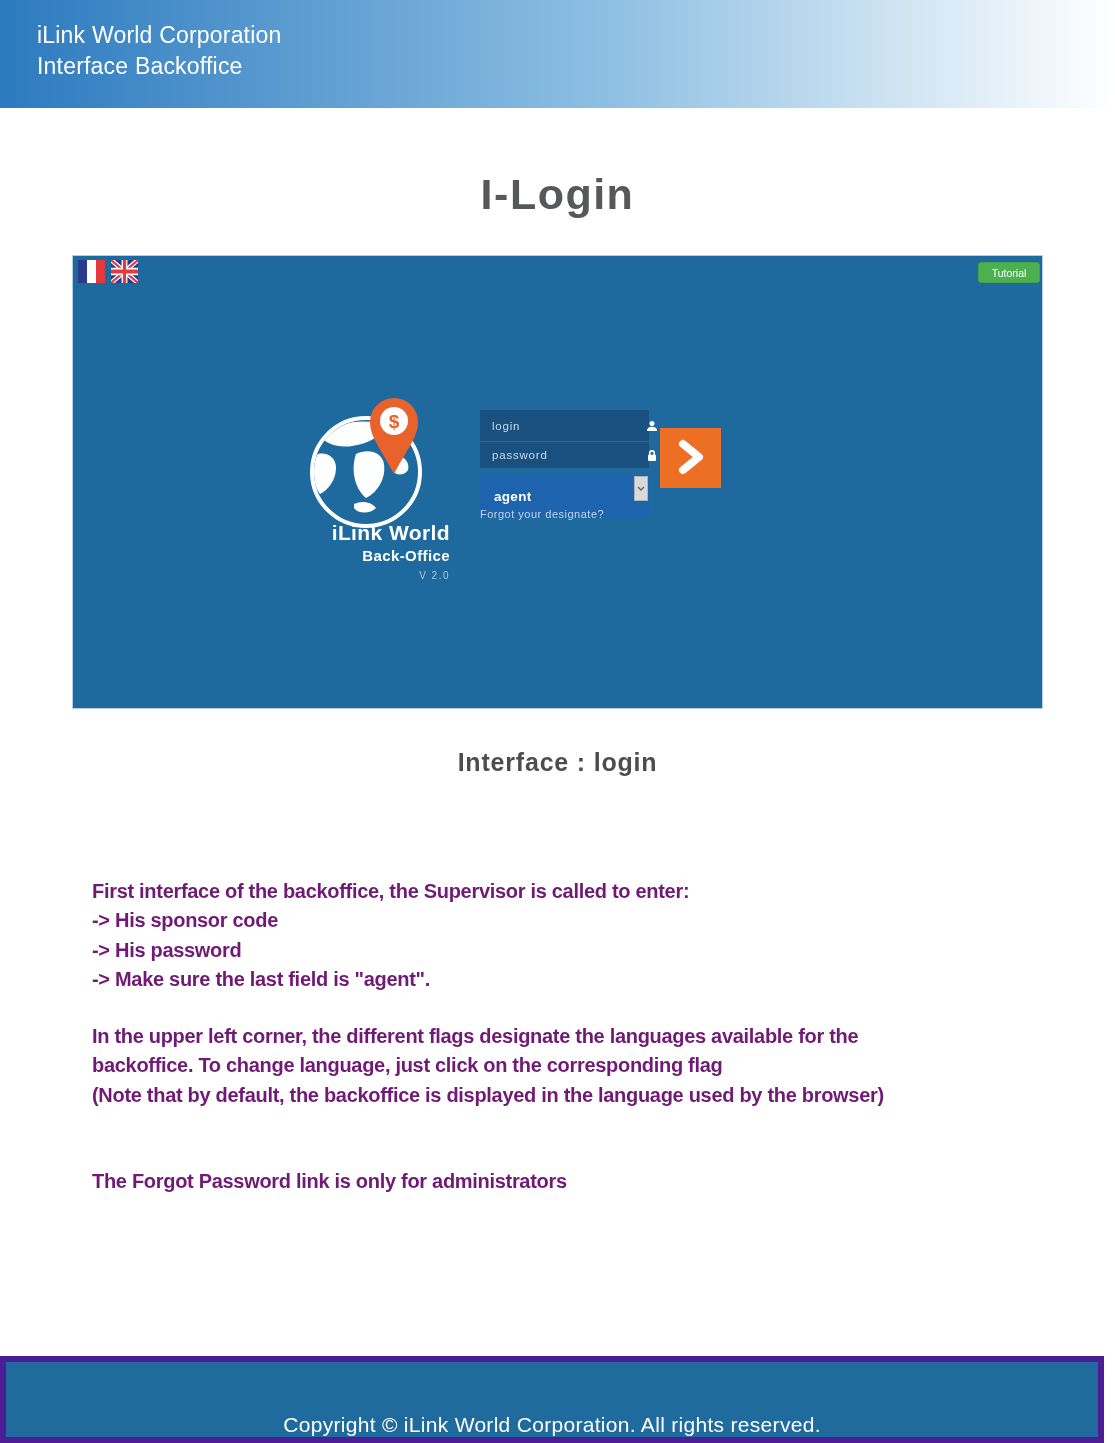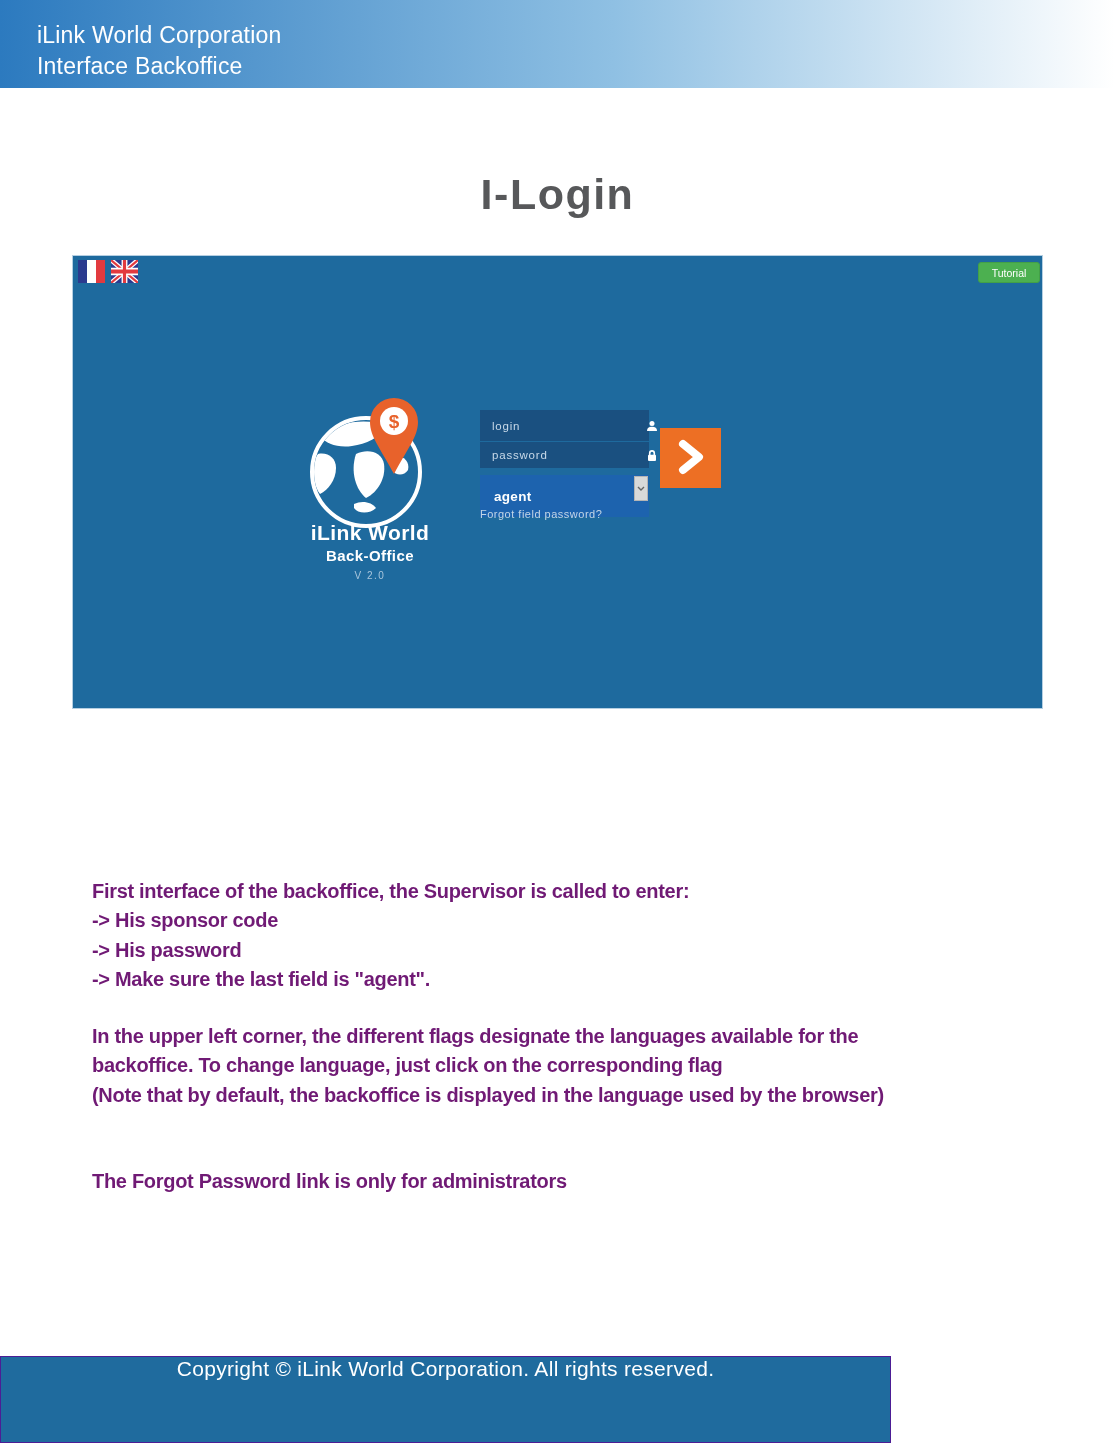--- a/index.html
+++ b/index.html
@@ -3,21 +3,21 @@
 <meta charset="utf-8">
 <title>iLink World Corporation - Tutorial Backoffice</title>
 <style>
   * { margin:0; padding:0; box-sizing:border-box; }
   html,body { background:#fff; }
   body { font-family:"Liberation Sans", sans-serif; }
   .page { position:relative; width:1115px; height:1443px; background:#fff; overflow:hidden; }
 
   
   .topbar {
-    position:absolute; left:0; top:0; width:1115px; height:88px;
+    position:absolute; left:0; top:0; width:1115px; height:108px;
     background:linear-gradient(90deg,
       var(--header-gradient-start,#2c7abf) 0%,
       #8fc0e3 55%,
       var(--header-gradient-end,#ffffff) 100%);
     color:#fff; padding:20px 0 0 37px;
   }
   .topbar div { font-size:23px; line-height:31px; letter-spacing:.2px; font-weight:400; }
 
   
   .doc-title {
@@ -40,21 +40,21 @@
   .flag { display:block; width:27px; height:23px; cursor:pointer; }
   .flag svg { display:block; width:100%; height:100%; }
 
   .tutorial-btn {
     position:absolute; left:905px; top:6px; width:62px; height:21px;
     background:var(--tutorial-green,#4cb050); border:1px solid #43a047; border-radius:3px;
     color:#fff; font-size:10.5px; font-family:"Liberation Sans",sans-serif; cursor:pointer;
   }
 
   .logo-svg { position:absolute; left:227px; top:140px; width:140px; height:133px; }
-  .brand-block { position:absolute; left:217px; top:265px; width:160px; text-align:center; color:#fff; }
+  .brand-block { position:absolute; left:217px; top:265px; width:160px; text-align:right; color:#fff; }
   .brand-main { font-size:21px; font-weight:700; letter-spacing:.4px; }
   .brand-sub  { font-size:15px; font-weight:700; margin-top:2px; letter-spacing:.4px; }
   .brand-ver  { font-size:10px; margin-top:6px; color:#a9c6dc; letter-spacing:1.5px; }
 
   .field {
     position:absolute; left:407px; width:169px;
     background:var(--field-blue,#1a5080); display:flex; align-items:center;
   }
   .f-login    { top:154px; height:31px; }
   .f-password { top:186px; height:26px; }
@@ -87,23 +87,23 @@
     position:absolute; left:92px; white-space:pre-line;
     font-size:20px; font-weight:700; color:#701a75;
     letter-spacing:-.3px; line-height:29.4px;
   }
   .p1 { top:877px; }
   .p2 { top:1022px; }
   .p3 { top:1167px; }
 
   
   .footer {
-    position:absolute; left:0; top:1356px; width:891px; height:87px;
-    background:var(--footer-blue,#1f6b9e); border:1px solid #4c1d95;
-    display:flex; align-items:flex-start; justify-content:center;
+    position:absolute; left:0; top:1356px; width:1104px; height:87px;
+    background:var(--footer-blue,#1f6b9e); border:6px solid #4c1d95;
+    display:flex; align-items:flex-end; justify-content:center;
   }
   .footer div { color:#fff; font-size:21px; letter-spacing:.3px; font-weight:400; }
 </style>
 </head>
 <body>
 
 <div class="page">
 
   <header class="topbar">
     <div>iLink World Corporation</div>
@@ -184,31 +184,32 @@
 
     <div class="field f-role">
       <span class="role-label">agent</span>
       <span class="caret-box">
         <svg width="8" height="5" viewBox="0 0 8 5">
           <polyline points="1,1 4,4 7,1" fill="none" stroke="#666" stroke-width="1.4"></polyline>
         </svg>
       </span>
     </div>
 
-    <a class="forgot">Forgot field password?</a>
+    <a class="forgot">Forgot your designate?</a>
 
     <button class="go-btn">
       <span>
         <svg width="34" height="36" viewBox="0 0 34 36">
           <polyline points="9,5 25,18 9,31" fill="none" stroke="#fff" stroke-width="8" stroke-linecap="round" stroke-linejoin="round"></polyline>
         </svg>
       </span>
     </button>
   </div>
 
+  <h2 class="caption">Interface : login</h2>
 
   <div class="bodycopy">
     <p class="p1">First interface of the backoffice, the Supervisor is called to enter:
 -&gt; His sponsor code
 -&gt; His password
 -&gt; Make sure the last field is "agent".</p>
     <p class="p2">In the upper left corner, the different flags designate the languages available for the
 backoffice. To change language, just click on the corresponding flag
 (Note that by default, the backoffice is displayed in the language used by the browser)</p>
     <p class="p3">The Forgot Password link is only for administrators</p>

